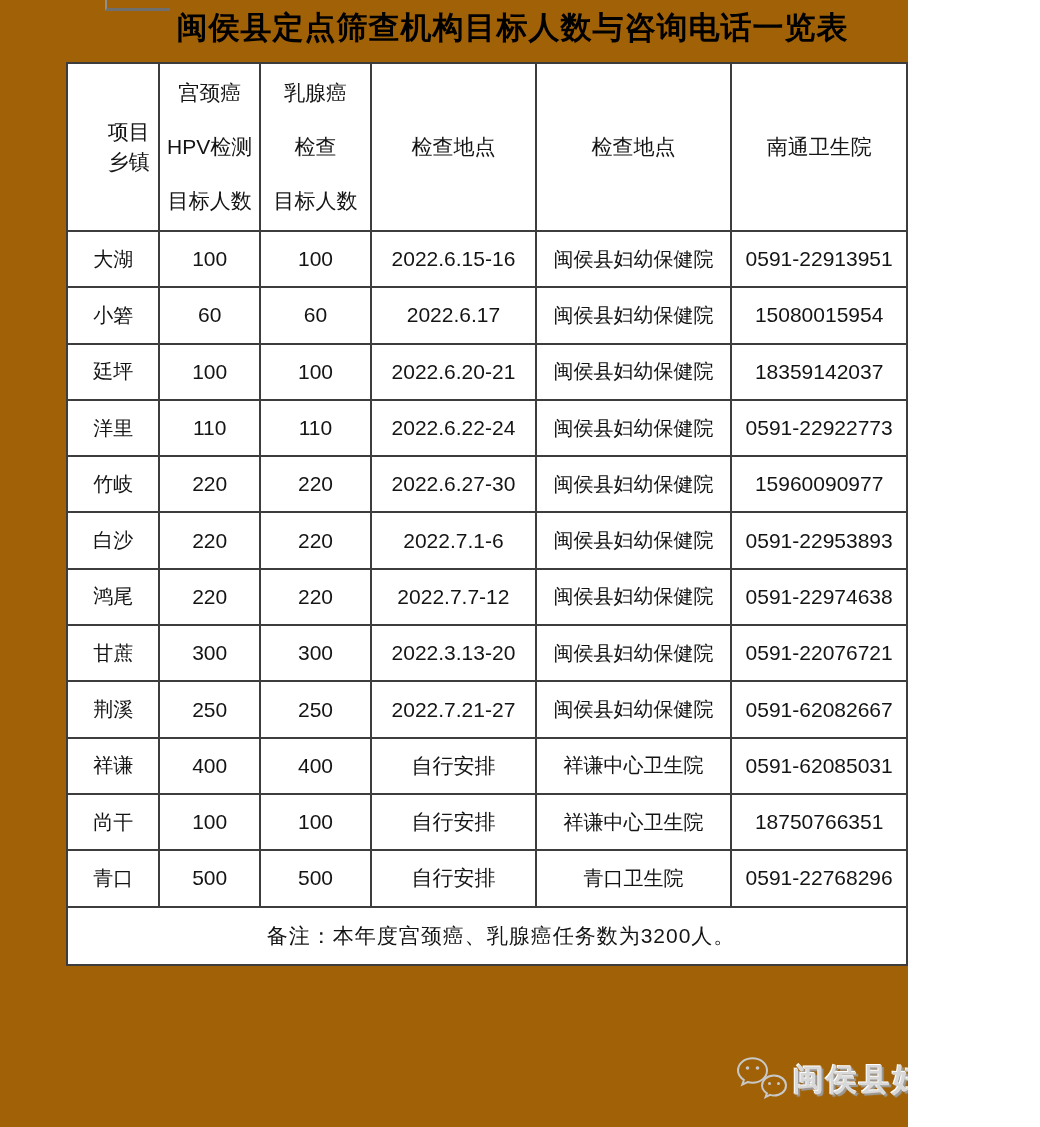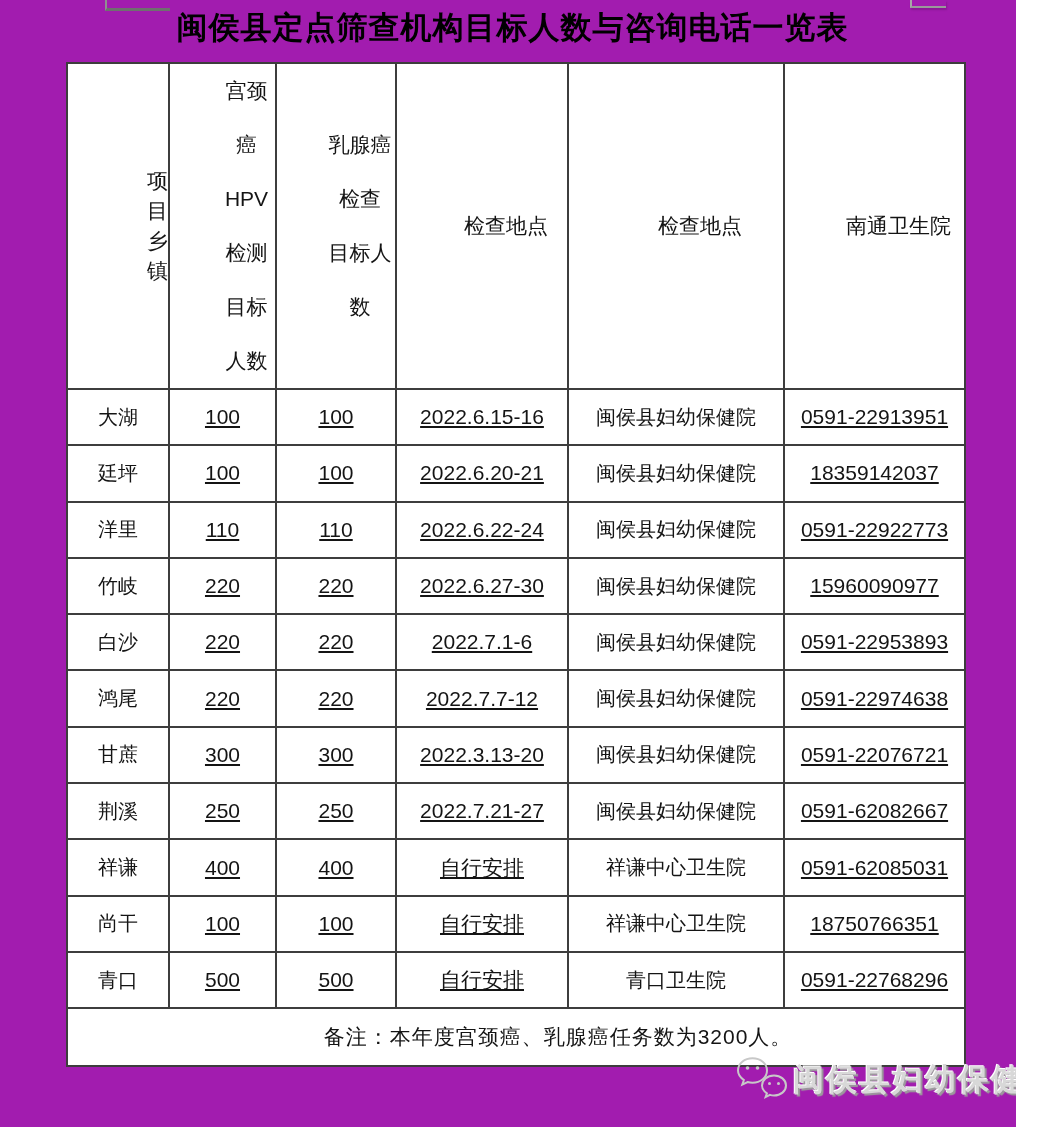--- a/index.html
+++ b/index.html
@@ -4,23 +4,23 @@
 <style>
   html, body {
     margin: 0;
     padding: 0;
     background: #ffffff;
     font-family: "Liberation Sans", "DejaVu Sans", sans-serif;
     color: #141414;
   }
   .page {
     position: relative;
-    width: 1016px;
+    width: 908px;
     height: 1127px;
-    background: #a21caf;
+    background: #a16207;
     overflow: hidden;
   }
   
   .artifact {
     position: absolute;
     top: 0;
   }
   .artifact-left {
     left: 105px;
     width: 63px;
@@ -60,41 +60,39 @@
     border: 2px solid #3d3d3d;
     text-align: center;
     vertical-align: middle;
     font-weight: 400;
     padding: 0;
     overflow: hidden;
   }
   .screening thead th {
     height: 166px;
     font-size: 21px;
-    padding-left: 48px;
   }
   .hdr-stack3 div { line-height: 54px; }
   .hdr-stack2 div { line-height: 30px; margin-left: 31px; }
   .screening tbody td {
     height: 54.3px;
     font-size: 20px;
   }
   .screening td.num, .screening td.date, .screening td.phone {
     font-size: 21px;
     letter-spacing: 0px;
-    text-decoration: underline;
   }
   .screening tfoot td {
     height: 56px;
     font-size: 21px;
     text-align: center;
     font-weight: 400;
     letter-spacing: 1px;
   }
-  .note-cell span { position: relative; left: 42px; }
+  .note-cell span { position: relative; left: 14px; }
   .watermark {
     position: absolute;
     left: 735px;
     top: 1055px;
     display: flex;
     align-items: center;
     gap: 4px;
     pointer-events: none;
   }
   .watermark-text {
@@ -149,20 +147,28 @@
     <tbody>
       <tr>
         <td>大湖</td>
         <td class="num">100</td>
         <td class="num">100</td>
         <td class="date">2022.6.15-16</td>
         <td>闽侯县妇幼保健院</td>
         <td class="phone">0591-22913951</td>
       </tr>
       <tr>
+        <td>小箬</td>
+        <td class="num">60</td>
+        <td class="num">60</td>
+        <td class="date">2022.6.17</td>
+        <td>闽侯县妇幼保健院</td>
+        <td class="phone">15080015954</td>
+      </tr>
+      <tr>
         <td>廷坪</td>
         <td class="num">100</td>
         <td class="num">100</td>
         <td class="date">2022.6.20-21</td>
         <td>闽侯县妇幼保健院</td>
         <td class="phone">18359142037</td>
       </tr>
       <tr>
         <td>洋里</td>
         <td class="num">110</td>

